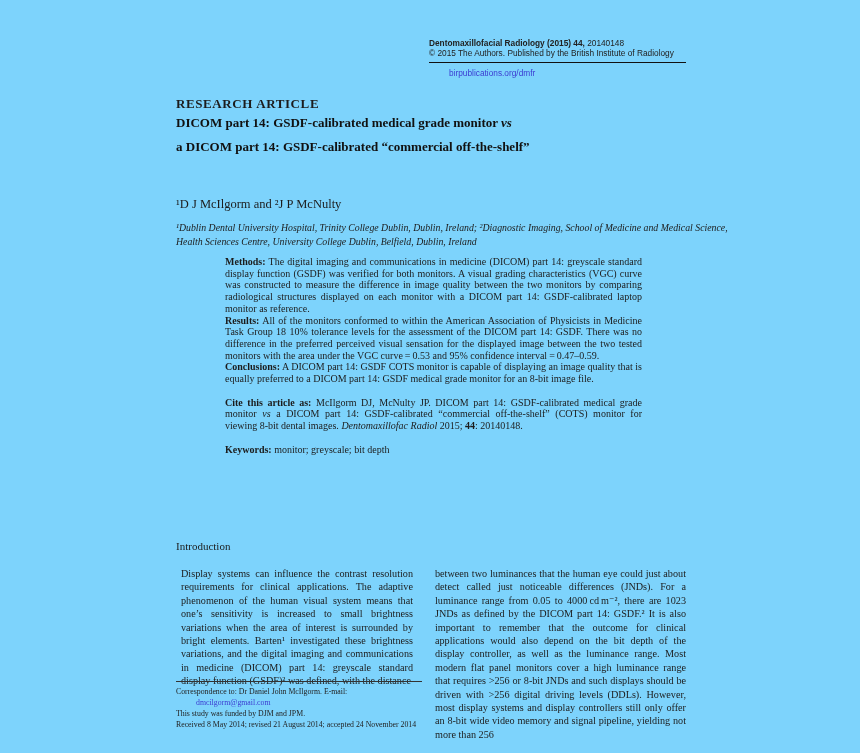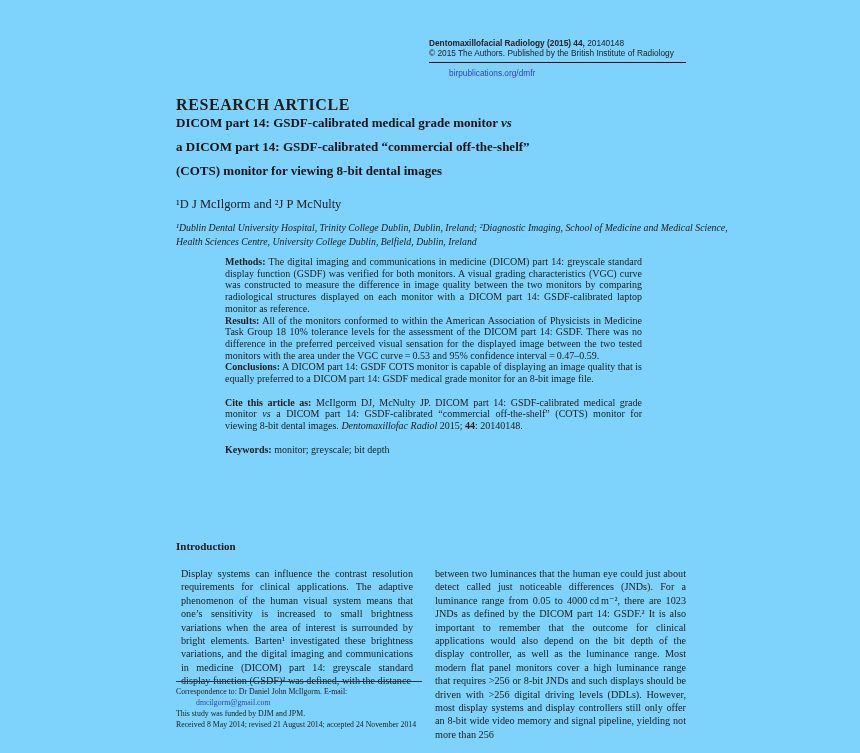--- a/index.html
+++ b/index.html
@@ -18,21 +18,21 @@
     position:absolute;left:429px;top:39px;width:262px;
     font-family:"Liberation Sans","DejaVu Sans",sans-serif;
     font-size:8.3px;line-height:9.6px;color:#222;
   }
   .journal-header .l1 b{font-weight:bold;}
   .journal-header .rule{border:none;border-top:1.4px solid #111;margin:4px 0 6px 0;width:257px;}
   .link{color:#3b3bd1;text-decoration:none;cursor:pointer;padding-left:20px;}
   
   .kicker{
     position:absolute;left:176px;top:96px;
-    font-size:16px;font-weight:bold;letter-spacing:0.6px;
+    font-size:13px;font-weight:bold;letter-spacing:0.6px;
   }
   .title{
     position:absolute;left:176px;top:111px;width:620px;
     font-size:13px;font-weight:bold;line-height:24px;color:#111;
   }
   .title .it{font-style:italic;}
   .authors{
     position:absolute;left:176px;top:197px;width:500px;
     font-size:12.5px;
   }
@@ -45,21 +45,21 @@
     position:absolute;left:225px;top:256px;width:417px;
     font-size:10px;line-height:11.7px;text-align:justify;
   }
   .abstract p{margin:0;}
   .abstract .lbl{font-weight:bold;}
   .abstract .gap{height:12px;}
   .abstract .it{font-style:italic;}
   
   .section-heading{
     position:absolute;left:176px;top:540px;
-    font-size:11px;font-weight:bold;
+    font-size:11px;font-weight:normal;
   }
   .col{
     position:absolute;top:562px;
     font-size:10.2px;line-height:13.4px;text-align:justify;
   }
   .col p{margin:5px;}
   .col1{left:176px;width:242px;}
   .col2{left:430px;width:261px;}
   
   .footnote{
@@ -78,21 +78,20 @@
     <div class="l2">© 2015 The Authors. Published by the British Institute of Radiology</div>
     <hr class="rule">
     <a class="link">birpublications.org/dmfr</a>
   </div>
 
   <div class="kicker">RESEARCH ARTICLE</div>
 
   <div class="title">
     <span>DICOM part 14: GSDF-calibrated medical grade monitor </span><span class="it">vs</span><br>
     <span>a DICOM part 14: GSDF-calibrated “commercial off-the-shelf”</span><br>
-    <span>(COTS) monitor for viewing 8-bit dental images</span>
   </div>
 
   <div class="authors">¹D J McIlgorm and ²J P McNulty</div>
 
   <div class="affiliations">¹Dublin Dental University Hospital, Trinity College Dublin, Dublin, Ireland; ²Diagnostic Imaging, School of Medicine and Medical Science, Health Sciences Centre, University College Dublin, Belfield, Dublin, Ireland</div>
 
   <div class="abstract">
     <p><span class="lbl">Methods:</span><span>  The digital imaging and communications in medicine (DICOM) part 14: greyscale standard display function (GSDF) was verified for both monitors. A visual grading characteristics (VGC) curve was constructed to measure the difference in image quality between the two monitors by comparing radiological structures displayed on each monitor with a DICOM part 14: GSDF-calibrated laptop monitor as reference.</span></p>
     <p><span class="lbl">Results:</span><span>  All of the monitors conformed to within the American Association of Physicists in Medicine Task Group 18 10% tolerance levels for the assessment of the DICOM part 14: GSDF. There was no difference in the preferred perceived visual sensation for the displayed image between the two tested monitors with the area under the VGC curve = 0.53 and 95% confidence interval = 0.47–0.59.</span></p>
     <p><span class="lbl">Conclusions:</span><span>  A DICOM part 14: GSDF COTS monitor is capable of displaying an image quality that is equally preferred to a DICOM part 14: GSDF medical grade monitor for an 8-bit image file.</span></p>

